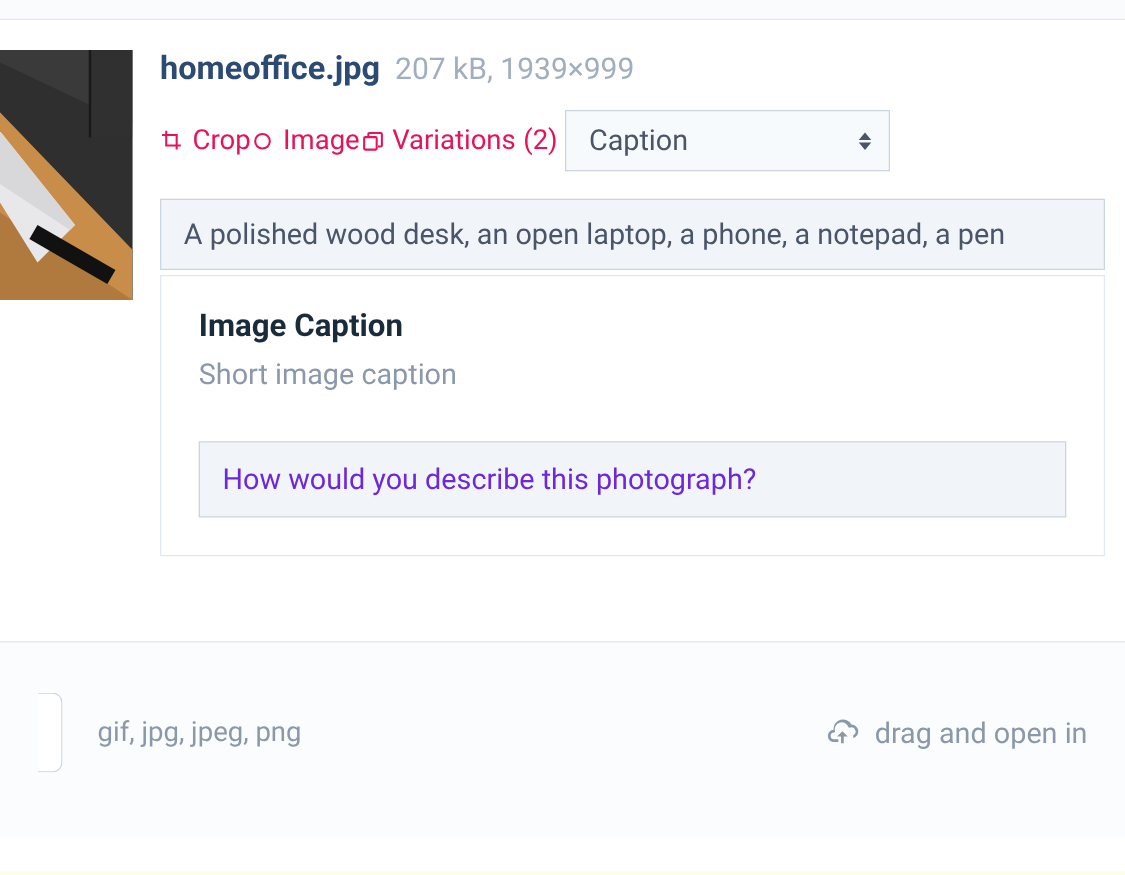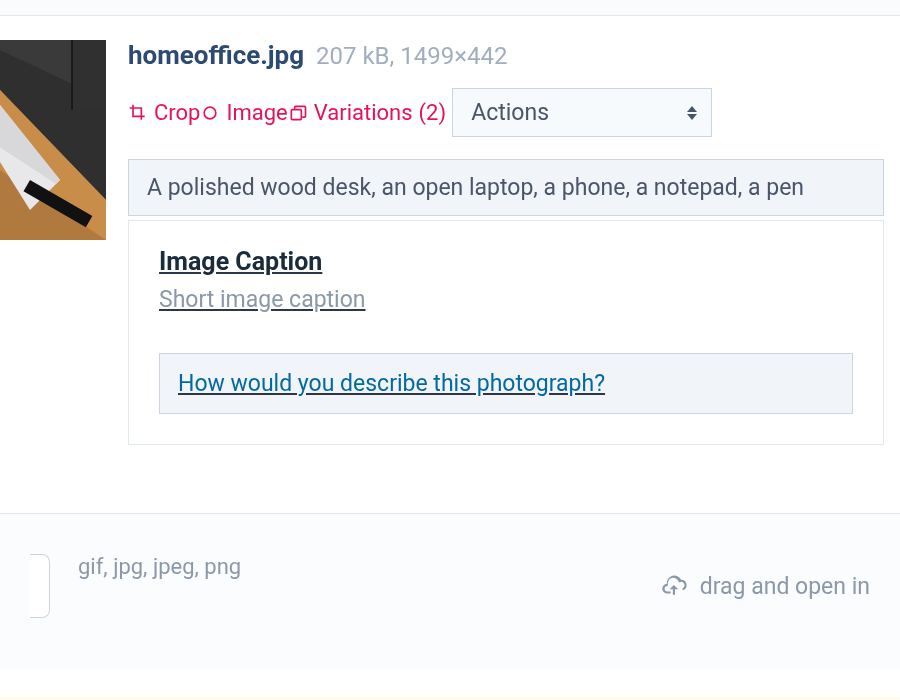--- a/index.html
+++ b/index.html
@@ -113,55 +113,55 @@
       padding: 14px 18px;
       font-size: 23px;
       color: #4a5568;
       width: 100%;
       margin-bottom: 4px;
     }
     .caption-panel {
       border: 1px solid #e2e8f0;
       padding: 26px 30px 30px 30px;
       background: #ffffff;
-      text-decoration: underline;
     }
     .caption-title {
       font-size: 25px;
       font-weight: 700;
       color: #1a2b3c;
       margin-bottom: 10px;
     }
     .caption-sub {
       font-size: 23px;
       color: #8b98a9;
       margin-bottom: 40px;
     }
     .caption-input {
       border: 1px solid #cbd5e0;
       background: #f1f5f9;
       padding: 16px 18px;
       font-size: 23px;
-      color: #0369a1;
+      color: #6d28d9;
       width: 100%;
     }
     .footer-area {
       position: absolute;
       left: 0;
       right: 0;
       bottom: 30px;
       border-top: 1px solid #e2e8f0;
       background: #fbfcfd;
       padding: 40px 30px 52px 30px;
       display: flex;
       align-items: center;
       justify-content: space-between;
     }
     .footer-left {
       display: flex;
+      align-items: center;
       gap: 28px;
     }
     .upload-stub {
       width: 20px;
       height: 64px;
       border: 1px solid #cbd5e0;
       border-left: none;
       border-radius: 0 8px 8px 0;
       background: #fff;
     }
@@ -207,21 +207,21 @@
         <rect x="72" y="0" width="34" height="70" fill="#303030"></rect>
         <line x1="72" y1="0" x2="72" y2="70" stroke="#1a1a1a" stroke-width="2"></line>
       </svg>
     </div>
   </div>
 
   <div class="details">
 
     <div class="filename-row">
       <span class="filename">homeoffice.jpg</span>
-      <span class="filemeta">207 kB, 1499×442</span>
+      <span class="filemeta">207 kB, 1939×999</span>
     </div>
 
     <div class="actions-row">
       <span class="action-link">
         <svg viewBox="0 0 24 24">
           <path d="M6 2v14h14"></path>
           <path d="M2 6h14v14"></path>
         </svg>
         <span>Crop</span>
       </span>
@@ -233,21 +233,21 @@
       </span>
       <span class="action-link">
         <svg viewBox="0 0 24 24">
           <rect x="4" y="8" width="12" height="12" rx="1"></rect>
           <path d="M8 8V5a1 1 0 0 1 1-1h11a1 1 0 0 1 1 1v11a1 1 0 0 1-1 1h-3"></path>
         </svg>
         <span>Variations</span>
         <span class="count">(2)</span>
       </span>
       <div class="actions-select">
-        <span>Actions</span>
+        <span>Caption</span>
         <span class="caret">
           <span class="up"></span>
             <span class="down"></span>
         </span>
       </div>
     </div>
 
     <div class="desc-input">
       <span>A polished wood desk, an open laptop, a phone, a notepad, a pen</span>
     </div>

